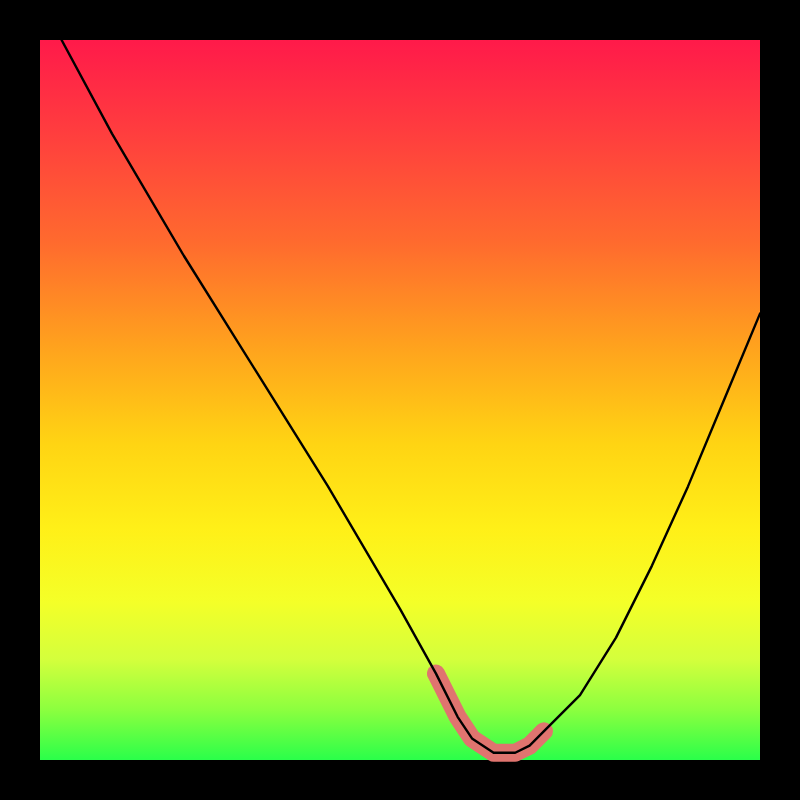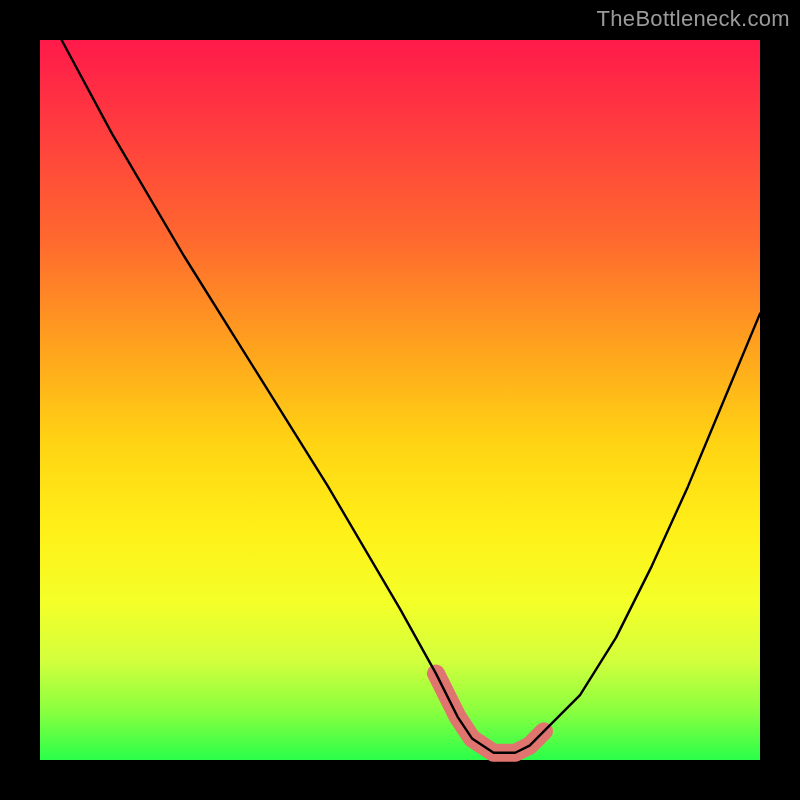--- a/index.html
+++ b/index.html
@@ -53,21 +53,20 @@
     width: 720px;
     height: 720px;
     overflow: visible;
   }
 </style>
 </head>
 <body>
 
 <div class="frame">
 
-  <div class="watermark">TheBottleneck.com</div>
 
   <div class="plot-area">
     <svg class="curves" viewBox="0 0 720 720" preserveAspectRatio="none">
 
       <path stroke-width="18" stroke-linecap="round" stroke-linejoin="round" fill="none" d="M396.0 633.6 L417.6 676.8 L432.0 698.4 L453.6 712.8 L475.2 712.8 L489.6 705.6 L504.0 691.2" id="hl-path" stroke="#e0746f"></path>
 
       <path stroke-width="2.4" stroke-linecap="round" stroke-linejoin="round" fill="none" d="M21.6 0.0 L72.0 93.6 L144.0 216.0 L216.0 331.2 L288.0 446.4 L360.0 568.8 L396.0 633.6 L417.6 676.8 L432.0 698.4 L453.6 712.8 L475.2 712.8 L489.6 705.6 L504.0 691.2 L540.0 655.2 L576.0 597.6 L612.0 525.6 L648.0 446.4 L684.0 360.0 L720.0 273.6" id="main-path" stroke="#000000"></path>
     </svg>
   </div>
 

